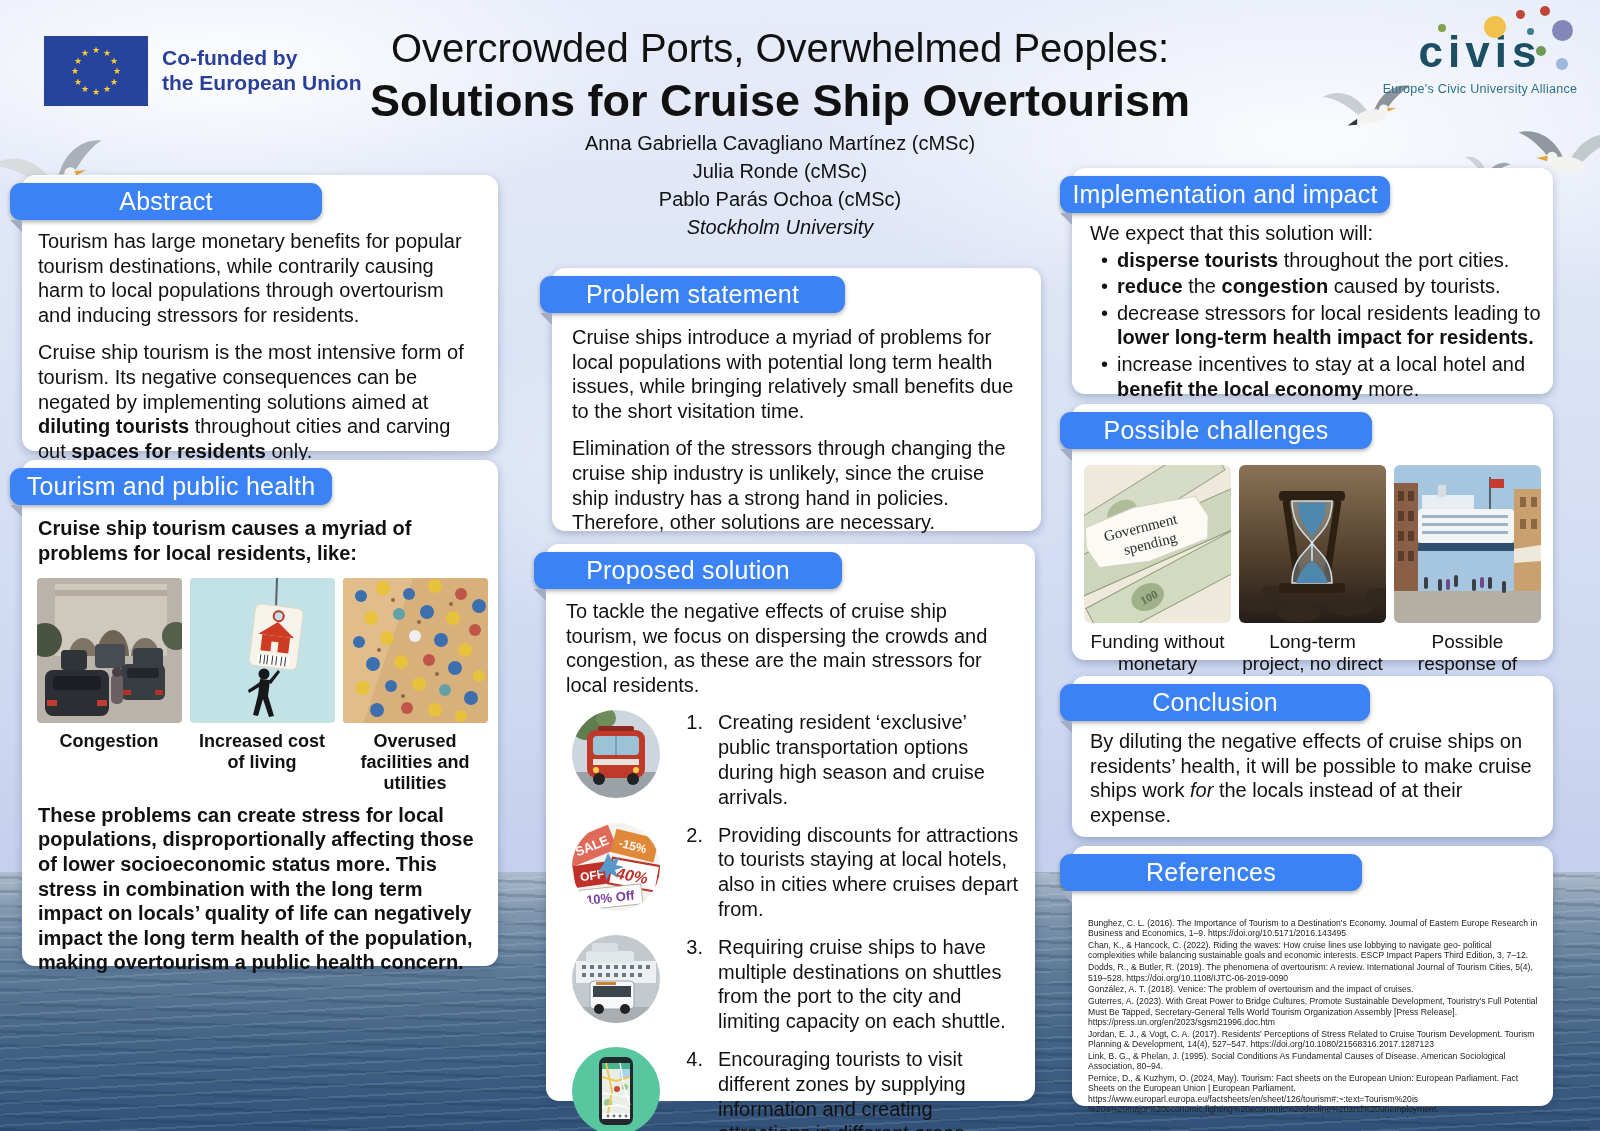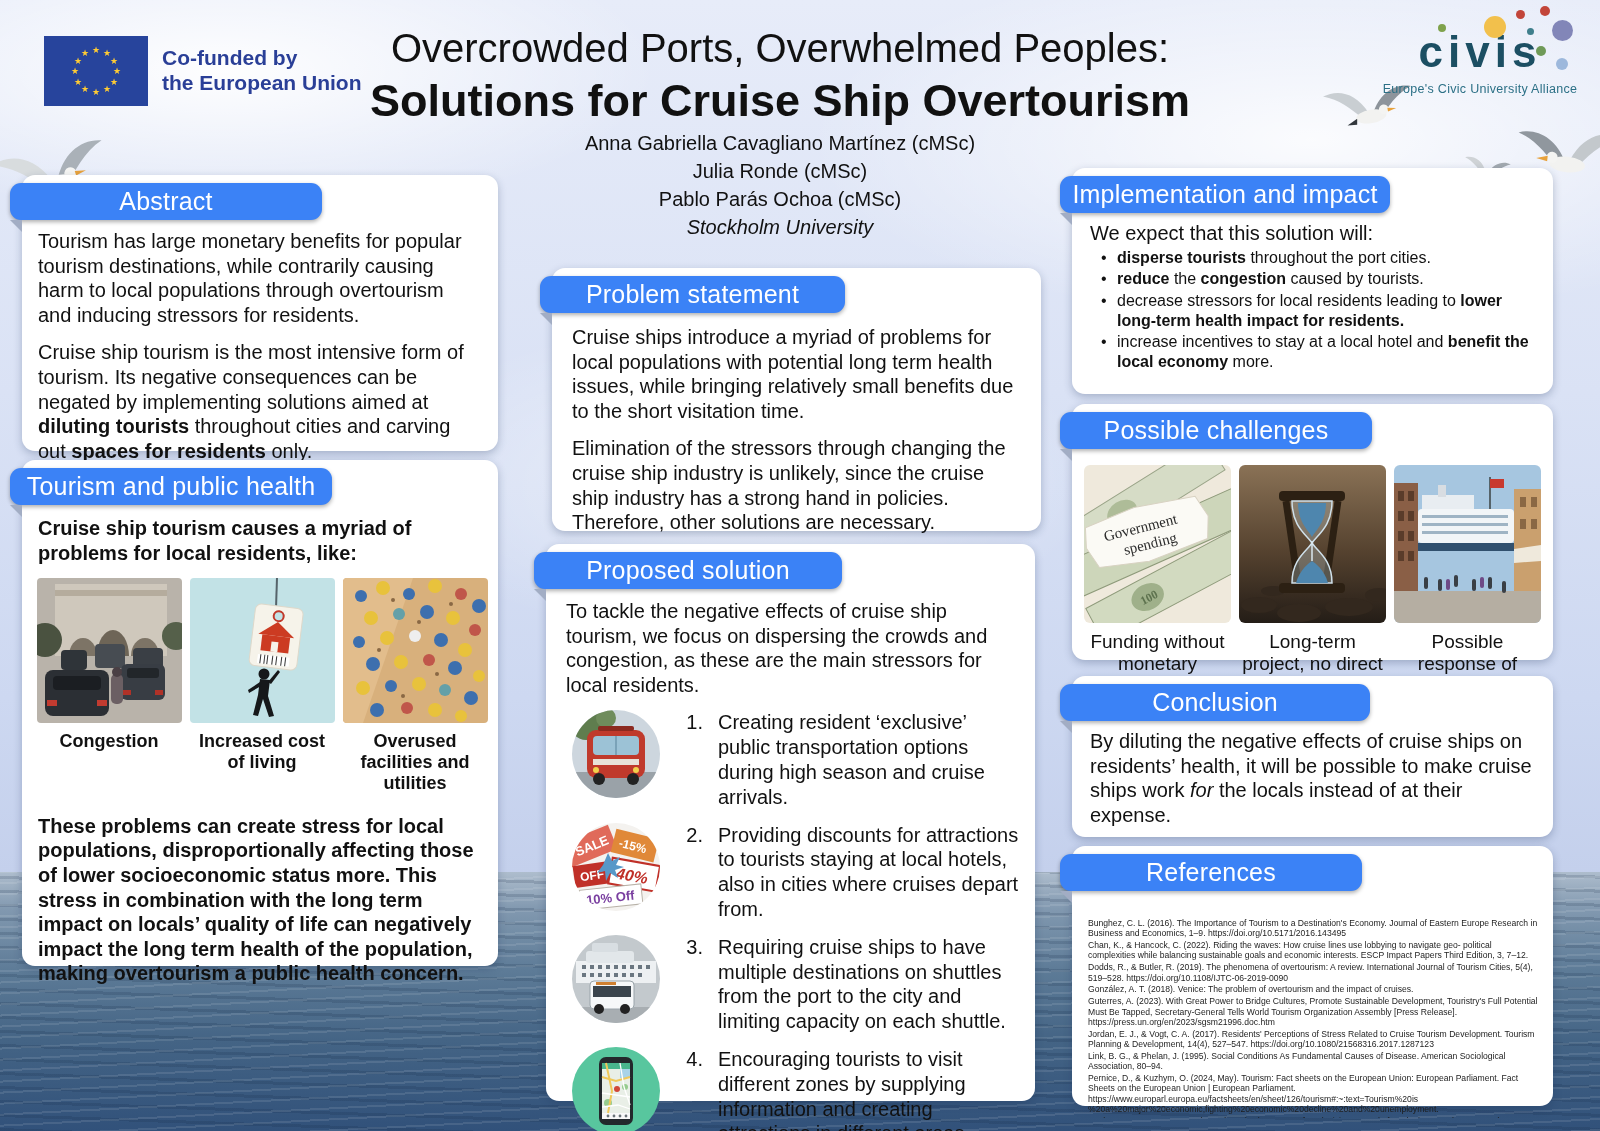--- a/index.html
+++ b/index.html
@@ -50,21 +50,21 @@
   .b-impact{width:330px;} .b-challenges{width:312px;} .b-conclusion{width:310px;} .b-references{width:302px;}
   
   .figrow{display:flex;gap:8px;justify-content:center;margin-top:4px;}
   figure{margin:0;text-align:center;}
   .ph-img{width:145px;height:145px;border-radius:4px;display:block;}
   .chal-img{width:147px;height:158px;border-radius:6px;display:block;}
   figcaption{font-size:18px;line-height:1.16;margin-top:8px;}
   .chal-cap{font-size:19px;}
   
   .impact-list{margin:2px 0 0 0;padding:0;list-style:none;}
-  .impact-list li{position:relative;padding-left:27px;font-size:16px;line-height:1.23;margin-bottom:2px;}
+  .impact-list li{position:relative;padding-left:27px;font-size:20px;line-height:1.23;margin-bottom:2px;}
   .impact-list li::before{content:"•";position:absolute;left:11px;}
   
   .sol-row{display:flex;gap:15px;margin-top:13px;align-items:flex-start;}
   .sol-icon{flex:none;width:88px;height:88px;margin-left:6px;}
   .sol-num{flex:none;width:28px;text-align:right;font-size:20px;line-height:1.24;}
   .sol-text{flex:1;font-size:20px;line-height:1.24;padding-right:2px;}
   
   .refs p{font-size:8.6px;line-height:1.2;margin:0 0 1.5px 0;color:#1d1d1d;}
   b{font-weight:bold;}
 </style>
@@ -272,21 +272,21 @@
                 <circle cx="76" cy="44" r="2"></circle>
                 <circle cx="36" cy="72" r="2"></circle>
                 <circle cx="94" cy="96" r="2"></circle>
                 <circle cx="60" cy="118" r="2"></circle>
                 <circle cx="108" cy="26" r="2"></circle>
               </g>
           </svg>
           <figcaption>Overused facilities and utilities</figcaption>
         </figure>
       </div>
-      <p style="margin-top:20px">These problems can create stress for local populations, disproportionally affecting those of lower socioeconomic status more. This stress in combination with the long term impact on locals’ quality of life can negatively impact the long term health of the population, making overtourism a public health concern.</p>
+      <p style="margin-top:9px">These problems can create stress for local populations, disproportionally affecting those of lower socioeconomic status more. This stress in combination with the long term impact on locals’ quality of life can negatively impact the long term health of the population, making overtourism a public health concern.</p>
     </div>
   </section>
 
   <section class="card c-problem">
     <div class="badge b-problem">
         <span>Problem statement</span>
       </div>
     <div class="fold"></div>
     <div class="content">
       <p>Cruise ships introduce a myriad of problems for local populations with potential long term health issues, while bringing relatively small benefits due to the short visitation time.</p>

